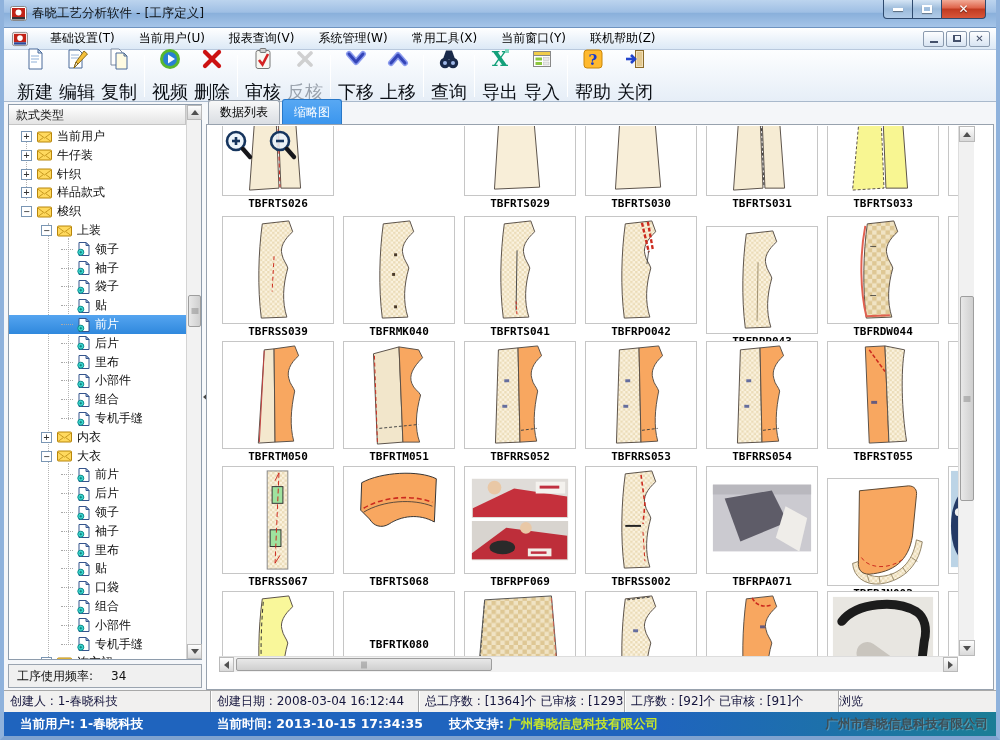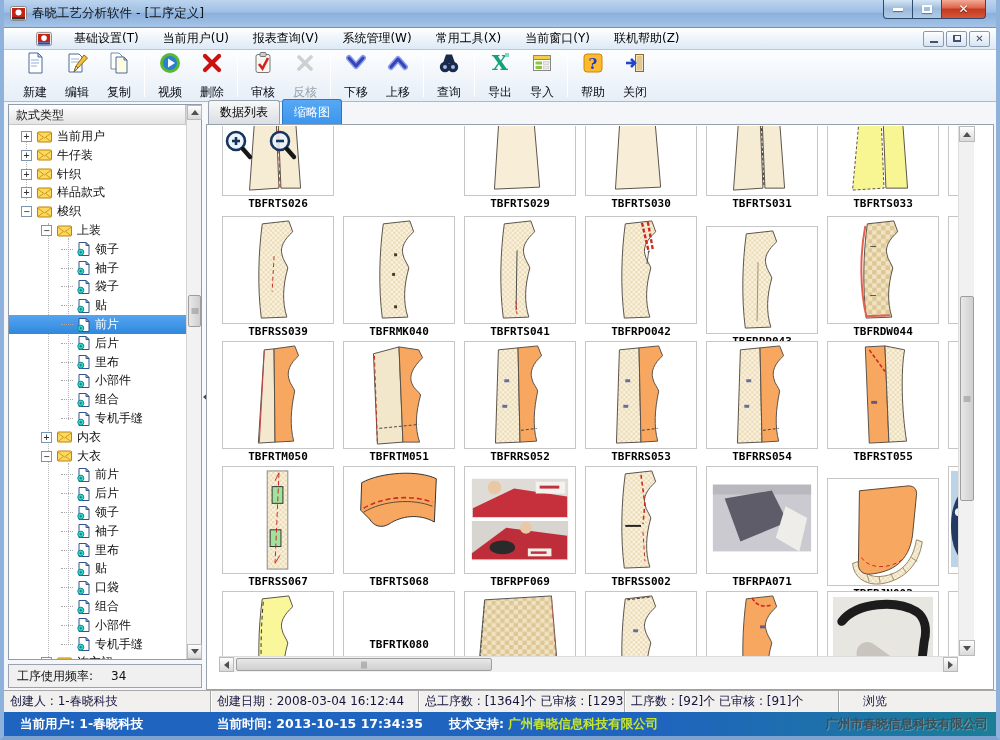--- a/index.html
+++ b/index.html
@@ -16,36 +16,36 @@
   .win-controls{position:absolute;right:14px;top:0;display:flex;}
   .wbtn{height:19px;border:1px solid #2E4A6E;border-top:none;display:flex;align-items:center;justify-content:center;margin-left:-1px;}
   .wbtn.min{width:30px;background:linear-gradient(#D5E5F5,#9CBBDB 50%,#B1CBE8);border-radius:0 0 0 4px;}
   .wbtn.max{width:30px;background:linear-gradient(#D5E5F5,#9CBBDB 50%,#B1CBE8);}
   .wbtn.close{width:45px;background:linear-gradient(#F2AB97,#DE6248 45%,#C03A20 50%,#D8563A);border-radius:0 0 4px 0;}
   .glyph-min{width:10px;height:3px;background:#fff;box-shadow:0 1px 1px rgba(0,0,0,.45);}
   .glyph-max{width:10px;height:8px;border:2px solid #fff;box-shadow:0 1px 1px rgba(0,0,0,.35);}
   .glyph-x{color:#fff;font-size:12px;font-weight:bold;text-shadow:0 1px 1px rgba(0,0,0,.5);line-height:1;}
   
   .menubar{position:absolute;left:0;top:28px;width:992px;height:22px;
-    background:linear-gradient(#FFFFFF,#DCE9F6);border-bottom:1px solid #B9C9DD;display:flex;align-items:center;padding-left:24px;}
+    background:linear-gradient(#FFFFFF,#DCE9F6);border-bottom:1px solid #B9C9DD;display:flex;align-items:center;}
   .menubar .app-icon-s{width:16px;height:16px;margin:0 10px 0 8px;}
   .menu-item{font-size:12px;color:#000;padding:3px 12px;cursor:default;}
   .mdi-controls{margin-left:auto;display:flex;gap:2px;padding-right:6px;}
   .mdib{width:21px;height:16px;border:1px solid #8A9AAE;border-radius:2px;background:linear-gradient(#FDFEFF,#D8E4F2);
     display:flex;align-items:center;justify-content:center;}
   .mg-min{width:8px;height:2px;background:#44506A;margin-top:7px;}
   .mg-rest{width:8px;height:7px;border:1px solid #44506A;box-shadow:2px -2px 0 -1px #44506A inset;}
   .mg-x{font-size:10px;color:#44506A;line-height:1;font-weight:bold;}
   
   .toolbar{position:absolute;left:0;top:50px;width:992px;height:52px;
     background:linear-gradient(#FDFEFF,#E6EEF7);border-bottom:1px solid #A9B9CC;
     display:flex;align-items:center;padding-left:10px;}
   .tbtn{width:42px;height:46px;display:flex;flex-direction:column;align-items:center;justify-content:center;border-radius:3px;}
   .tbtn .ticon{width:24px;height:24px;display:flex;align-items:center;justify-content:center;}
-  .tbtn .tlabel{font-size:12px;color:#0A0E14;margin-top:9px;white-space:nowrap;}
+  .tbtn .tlabel{font-size:18px;color:#0A0E14;margin-top:9px;white-space:nowrap;}
   .tbtn.disabled .tlabel{color:#9AA2AC;}
   .tsep{width:1px;height:42px;background:#C2CBD6;border-right:1px solid #FFFFFF;margin:0 4px;}
   
   .workspace{position:absolute;left:0;top:102px;width:992px;height:588px;background:#F4F6F9;}
   
   .tree-panel{position:absolute;left:4px;top:2px;width:194px;height:556px;background:#fff;border:1px solid #8E9CAC;}
   .tree-header{position:absolute;left:0;top:0;width:177px;height:20px;
     background:linear-gradient(#FFFFFF,#E4E4E4);border-bottom:1px solid #C5C5C5;border-right:1px solid #C5C5C5;
     font-size:12px;color:#111;line-height:20px;padding-left:7px;}
   .tree-scroll{position:absolute;right:0;top:0;width:15px;height:100%;background:#F2F2F2;border-left:1px solid #D4D4D4;}
@@ -1097,21 +1097,21 @@
         </div>
       </div>
     </div>
   </div>
 
   <div class="statusbar" id="statusbar">
       <div class="spanel" style="width: 207px;">创建人 : 1-春晓科技</div>
       <div class="spanel" style="width: 208px;">创建日期 : 2008-03-04 16:12:44</div>
       <div class="spanel" style="width: 206px;">总工序数 : [1364]个  已审核 : [1293]个</div>
       <div class="spanel" style="width: 214px;">工序数 : [92]个  已审核 : [91]个</div>
-      <div class="spanel" style="flex: 1 1 0%; padding-left: 24px; border-right: none;">浏览</div>
+      <div class="spanel" style="flex: 1 1 0%; padding-left: 0; border-right: none;">浏览</div>
     </div>
 
   <div class="footerbar">
     <span class="fuser">当前用户:  1-春晓科技</span>
     <span class="ftime">当前时间: 2013-10-15 17:34:35</span>
     <span class="fsupport"><span>技术支持: </span><b>广州春晓信息科技有限公司</b></span>
     <span class="fwater">广州市春晓信息科技有限公司</span>
   </div>
 
 </div>

